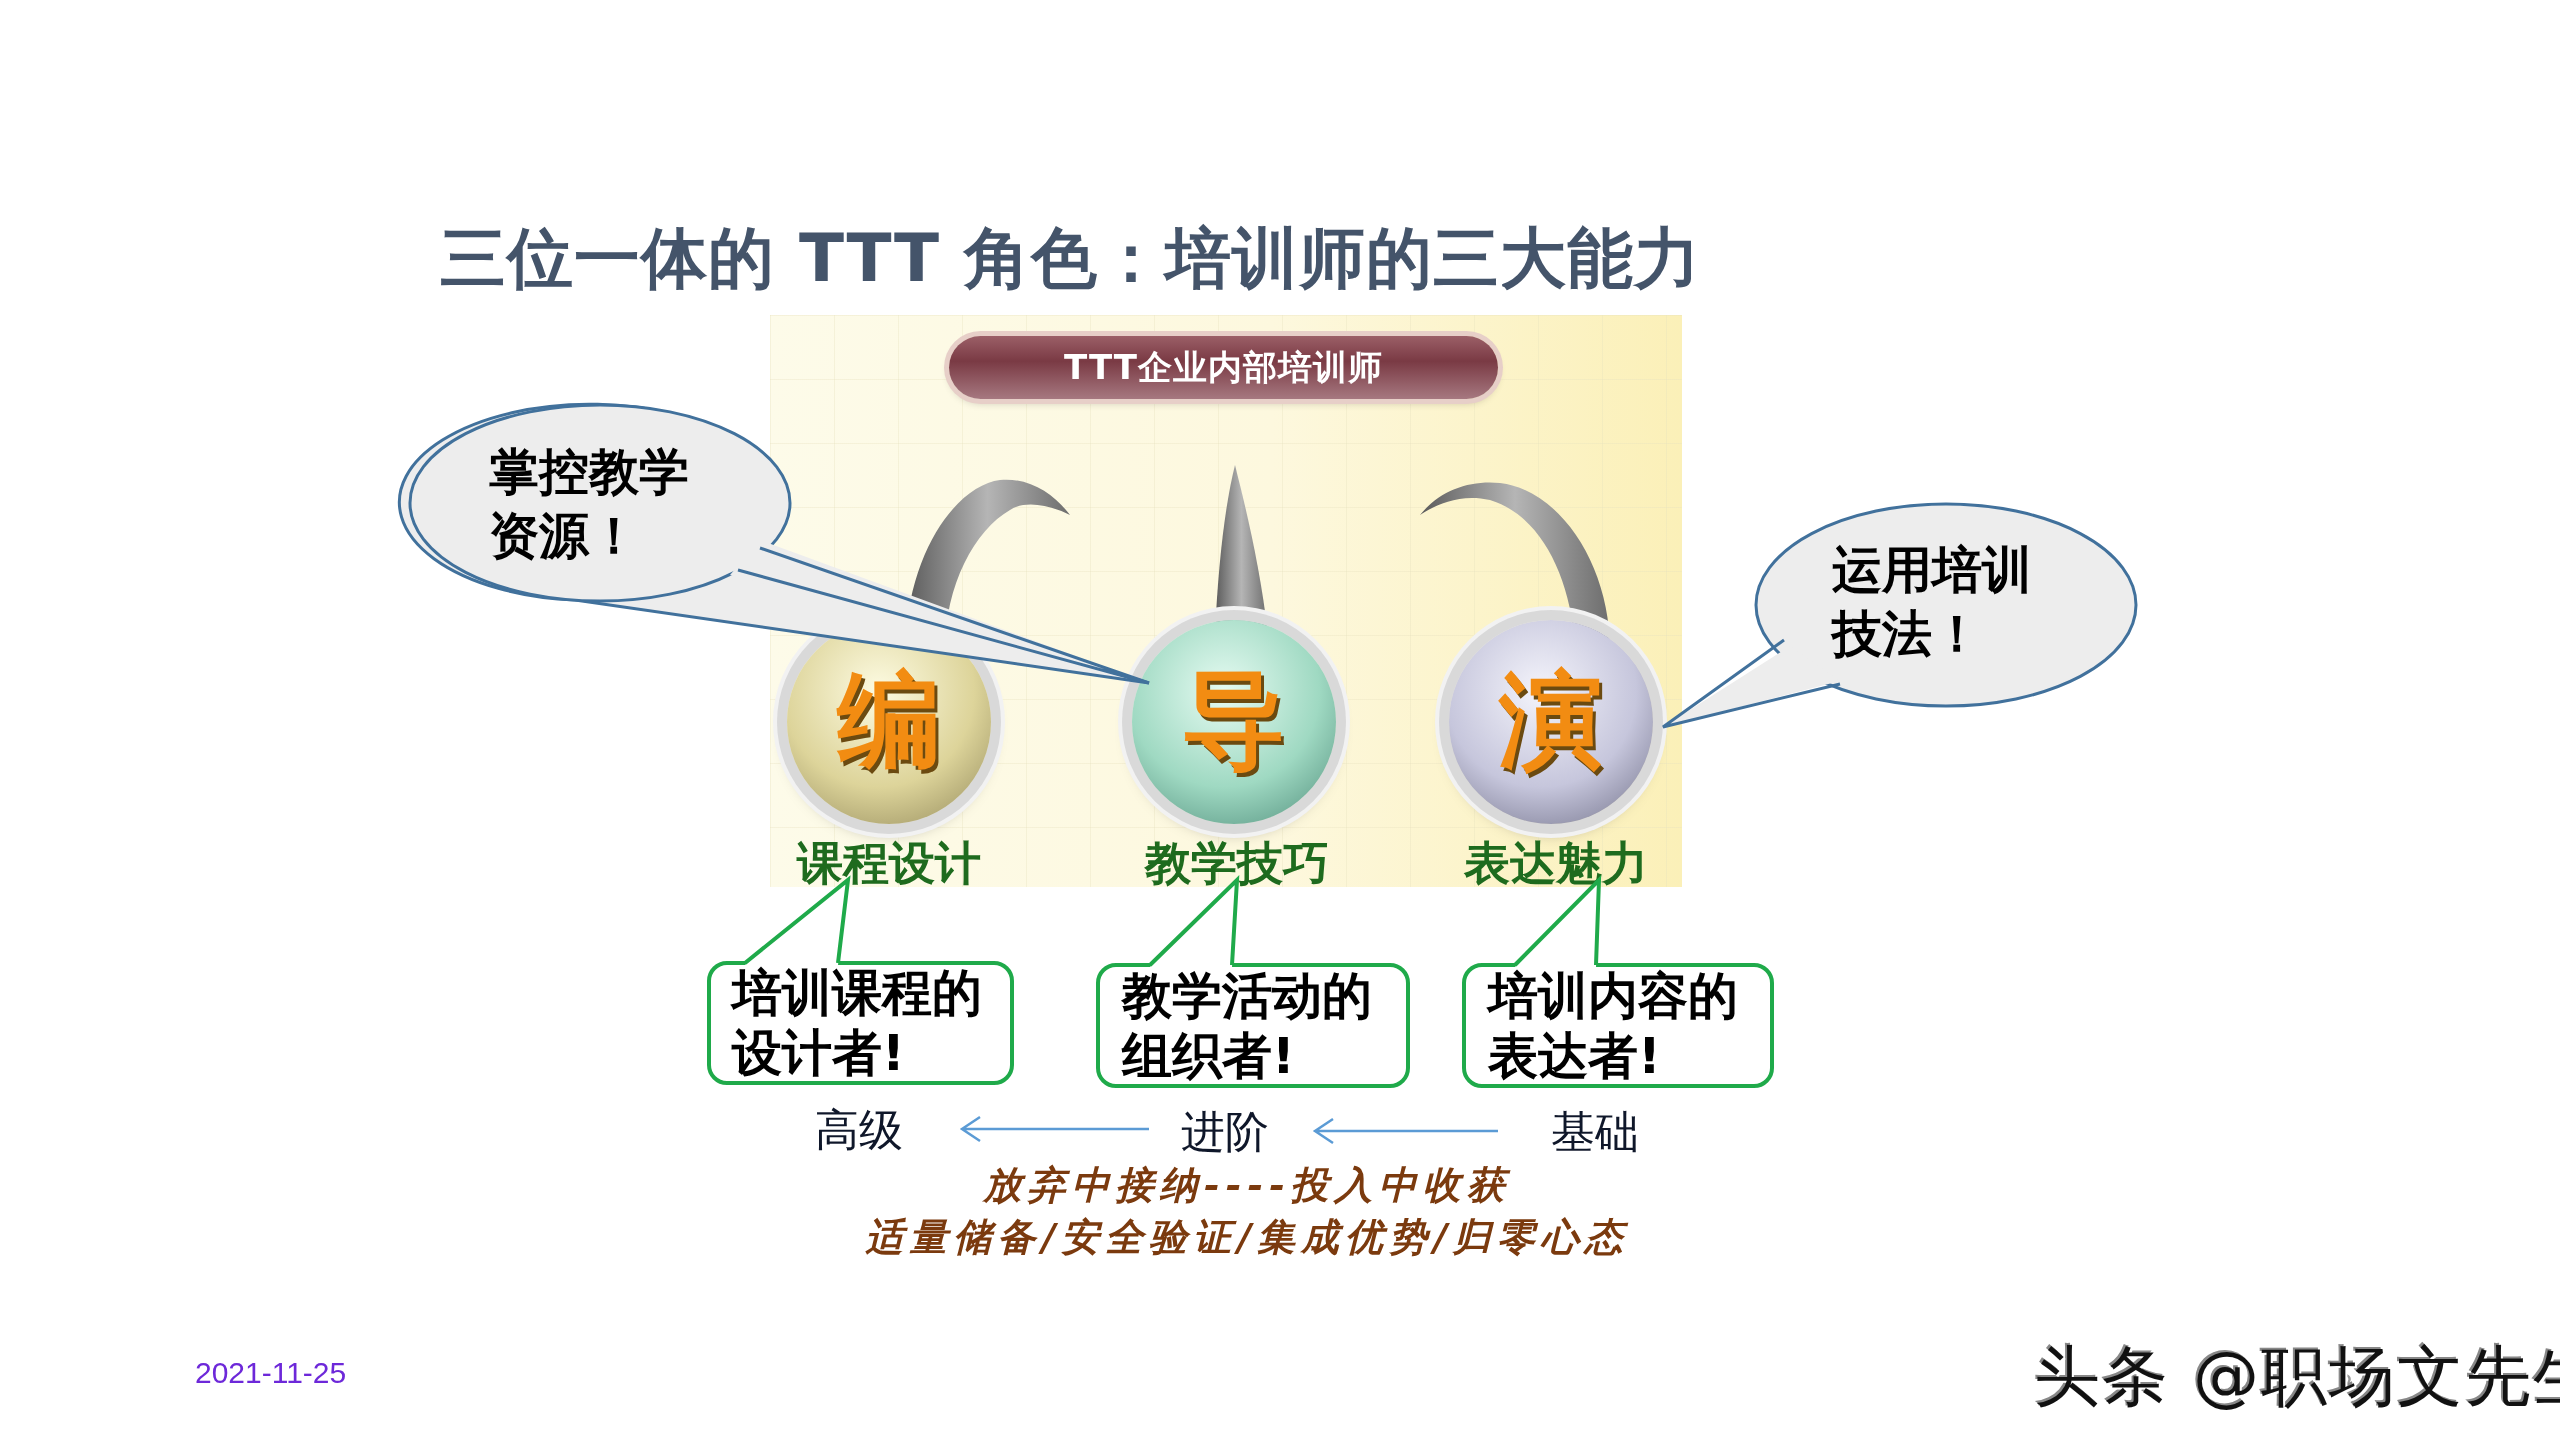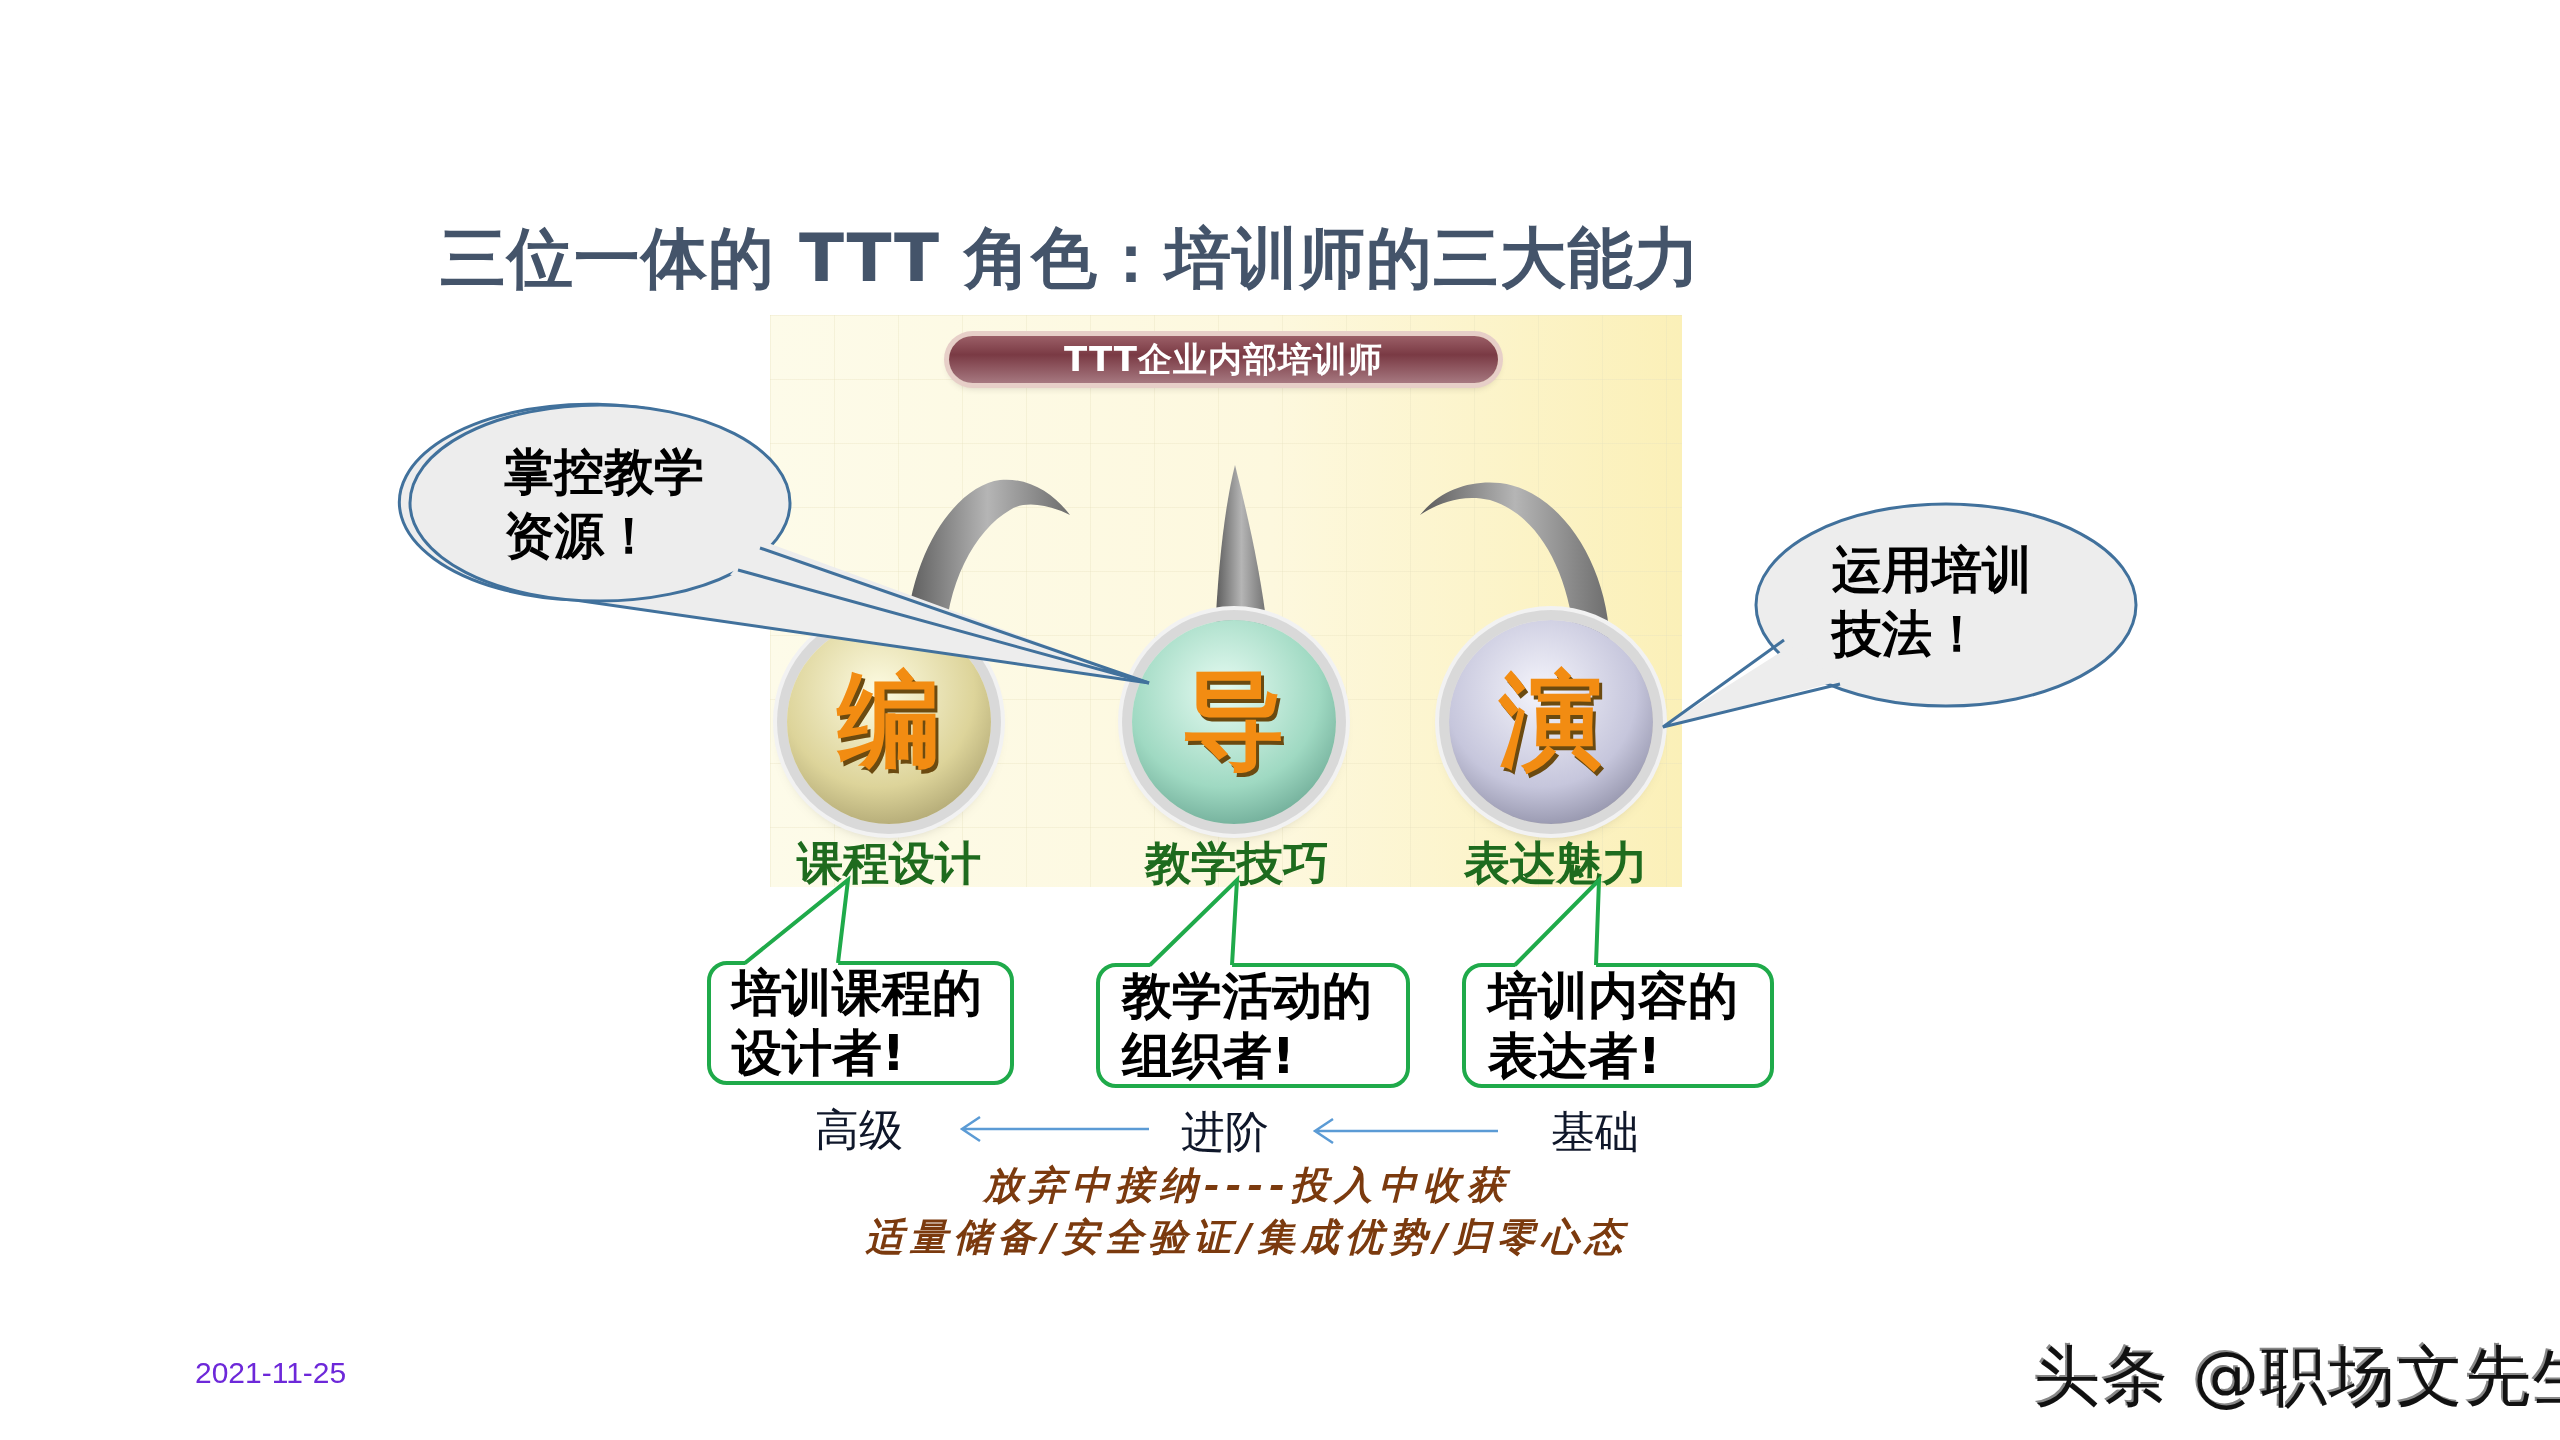--- a/index.html
+++ b/index.html
@@ -6,21 +6,21 @@
   body { width:2560px; height:1440px; position:relative; overflow:hidden; background:#ffffff;
          font-family:"DejaVu Sans","Liberation Sans",sans-serif; }
   .abs { position:absolute; }
   .title { left:440px; top:214px; font-size:66px; font-weight:bold; color:#44546A; white-space:nowrap; letter-spacing:1px; }
   .picture { left:770px; top:315px; width:912px; height:572px;
      background: linear-gradient(90deg,#fdfbe9 0%,#fdf8de 55%,#fbf0b8 100%); overflow:hidden; }
   .picture .grid { position:absolute; inset:0;
      background-image: linear-gradient(rgba(230,225,190,0.35) 1px, transparent 1px),
                        linear-gradient(90deg, rgba(230,225,190,0.35) 1px, transparent 1px);
      background-size: 64px 64px; }
-  .banner { left:179px; top:21px; width:549px; height:47px; border-radius:32px;
+  .banner { left:179px; top:21px; width:549px; height:63px; border-radius:32px;
      background: linear-gradient(180deg,#9b5f67 0%,#7a3a44 40%,#a67880 100%);
      box-shadow: 0 0 0 5px #e7cfc8, 0 4px 8px rgba(0,0,0,0.2);
      color:#fff; font-size:34px; font-weight:bold; display:flex; align-items:center; justify-content:center; letter-spacing:1px;text-align:center; }
   .orb { width:204px; height:204px; border-radius:50%; display:flex; align-items:center; justify-content:center;
      box-shadow: 0 0 0 10px #d9d9d9, 0 0 0 14px #f2f2f2, 0 8px 16px rgba(0,0,0,0.35);
      font-size:104px; font-weight:bold; color:#F28C12; text-shadow: 3px 4px 0 #6b4a10; }
   .orb.o1 { background: radial-gradient(circle at 45% 35%, #fdfbe2 0%, #ddd49a 55%, #8f8658 100%); }
   .orb.o2 { background: radial-gradient(circle at 45% 35%, #e6fbf2 0%, #9fd9c2 55%, #4c8a78 100%); }
   .orb.o3 { background: radial-gradient(circle at 45% 35%, #f4f4fb 0%, #c6c6dc 55%, #6c6c84 100%); }
   .plabel { font-size:46px; font-weight:bold; color:#1E6B1E; white-space:nowrap; transform:translateX(-50%); }
@@ -98,21 +98,21 @@
     <path d="M 1150 965 L 1237 880 L 1232 965"></path>
     <path d="M 1515 965 L 1599 880 L 1596 965"></path>
   </g>
 
   <g stroke="#5B9BD5" stroke-width="2.5" fill="none">
     <path d="M 1149 1129 L 962 1129 M 980 1117 L 962 1129 L 980 1141"></path>
     <path d="M 1498 1131 L 1315 1131 M 1333 1119 L 1315 1131 L 1333 1143"></path>
   </g>
 </svg>
 
-<div class="abs bubble-text" style="left:504px;top:440px;">
+<div class="abs bubble-text" style="left:489px;top:440px;">
   <div>掌控教学</div>
   <div>资源！</div>
 </div>
 <div class="abs bubble-text" style="left:1832px;top:538px;">
   <div>运用培训</div>
   <div>技法！</div>
 </div>
 
 <div class="abs gbox-text" style="left:732px;top:963px;">
   <div>培训课程的</div>

